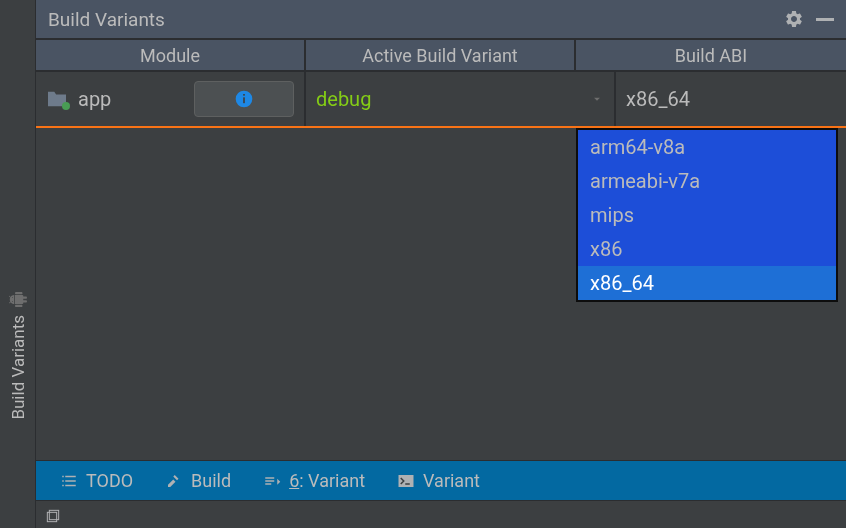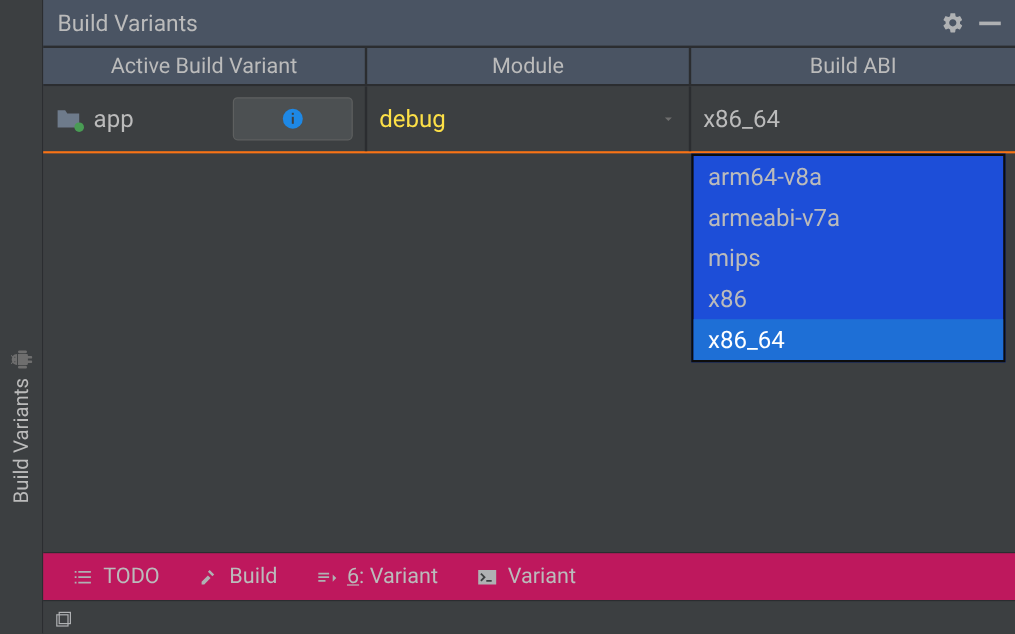--- a/index.html
+++ b/index.html
@@ -101,23 +101,23 @@
       display: flex;
       align-items: center;
       border-right: 2px solid #2b2d30;
       padding: 0 10px;
     }
     .cell-module {
       width: 270px;
       gap: 10px;
     }
     .cell-variant {
-      width: 270px;
+      width: 310px;
       justify-content: space-between;
-      color: #fde047;
+      color: #84cc16;
       font-size: 20px;
       cursor: pointer;
     }
     .cell-abi {
       flex: 1;
       border-right: none;
       color: #bbbbbb;
       font-size: 20px;
     }
     .folder-icon-wrapper {
@@ -182,21 +182,21 @@
       color: #bbbbbb;
       font-size: 20px;
       cursor: pointer;
     }
     .dropdown-item.selected {
       background: #1e6fd6;
       color: #ffffff;
     }
     .bottom-bar {
       height: 40px;
-      background: #be185d;
+      background: #0369a1;
       border-top: 1px solid #2b2d30;
       display: flex;
       align-items: center;
       padding: 0 24px;
       gap: 32px;
     }
     .bottom-item {
       display: flex;
       align-items: center;
       gap: 8px;
@@ -243,22 +243,22 @@
     <span class="panel-title">Build Variants</span>
     <div class="panel-header-actions">
       <svg class="gear-icon" viewBox="0 0 24 24">
         <path d="M19.14 12.94c.04-.3.06-.61.06-.94 0-.32-.02-.64-.07-.94l2.03-1.58c.18-.14.23-.41.12-.61l-1.92-3.32c-.12-.22-.37-.29-.59-.22l-2.39.96c-.5-.38-1.03-.7-1.62-.94l-.36-2.54c-.04-.24-.24-.41-.48-.41h-3.84c-.24 0-.43.17-.47.41l-.36 2.54c-.59.24-1.13.57-1.62.94l-2.39-.96c-.22-.08-.47 0-.59.22L2.74 8.87c-.12.21-.08.47.12.61l2.03 1.58c-.05.3-.09.63-.09.94s.02.64.07.94l-2.03 1.58c-.18.14-.23.41-.12.61l1.92 3.32c.12.22.37.29.59.22l2.39-.96c.5.38 1.03.7 1.62.94l.36 2.54c.05.24.24.41.48.41h3.84c.24 0 .44-.17.47-.41l.36-2.54c.59-.24 1.13-.56 1.62-.94l2.39.96c.22.08.47 0 .59-.22l1.92-3.32c.12-.22.07-.47-.12-.61l-2.01-1.58zM12 15.6c-1.98 0-3.6-1.62-3.6-3.6s1.62-3.6 3.6-3.6 3.6 1.62 3.6 3.6-1.62 3.6-3.6 3.6z"></path>
       </svg>
       <div class="minimize-line"></div>
     </div>
   </div>
 
   <div class="column-headers">
+    <div class="column-header col-module">Module</div>
     <div class="column-header col-variant">Active Build Variant</div>
-    <div class="column-header col-module">Module</div>
     <div class="column-header col-abi">Build ABI</div>
   </div>
 
   <div class="data-row">
     <div class="cell cell-module">
       <div class="folder-icon-wrapper">
         <svg class="folder-icon" viewBox="0 0 24 20">
             <path d="M2 2h7l2 3h11v13H2z"></path>
           </svg>
         <div class="folder-dot"></div>

